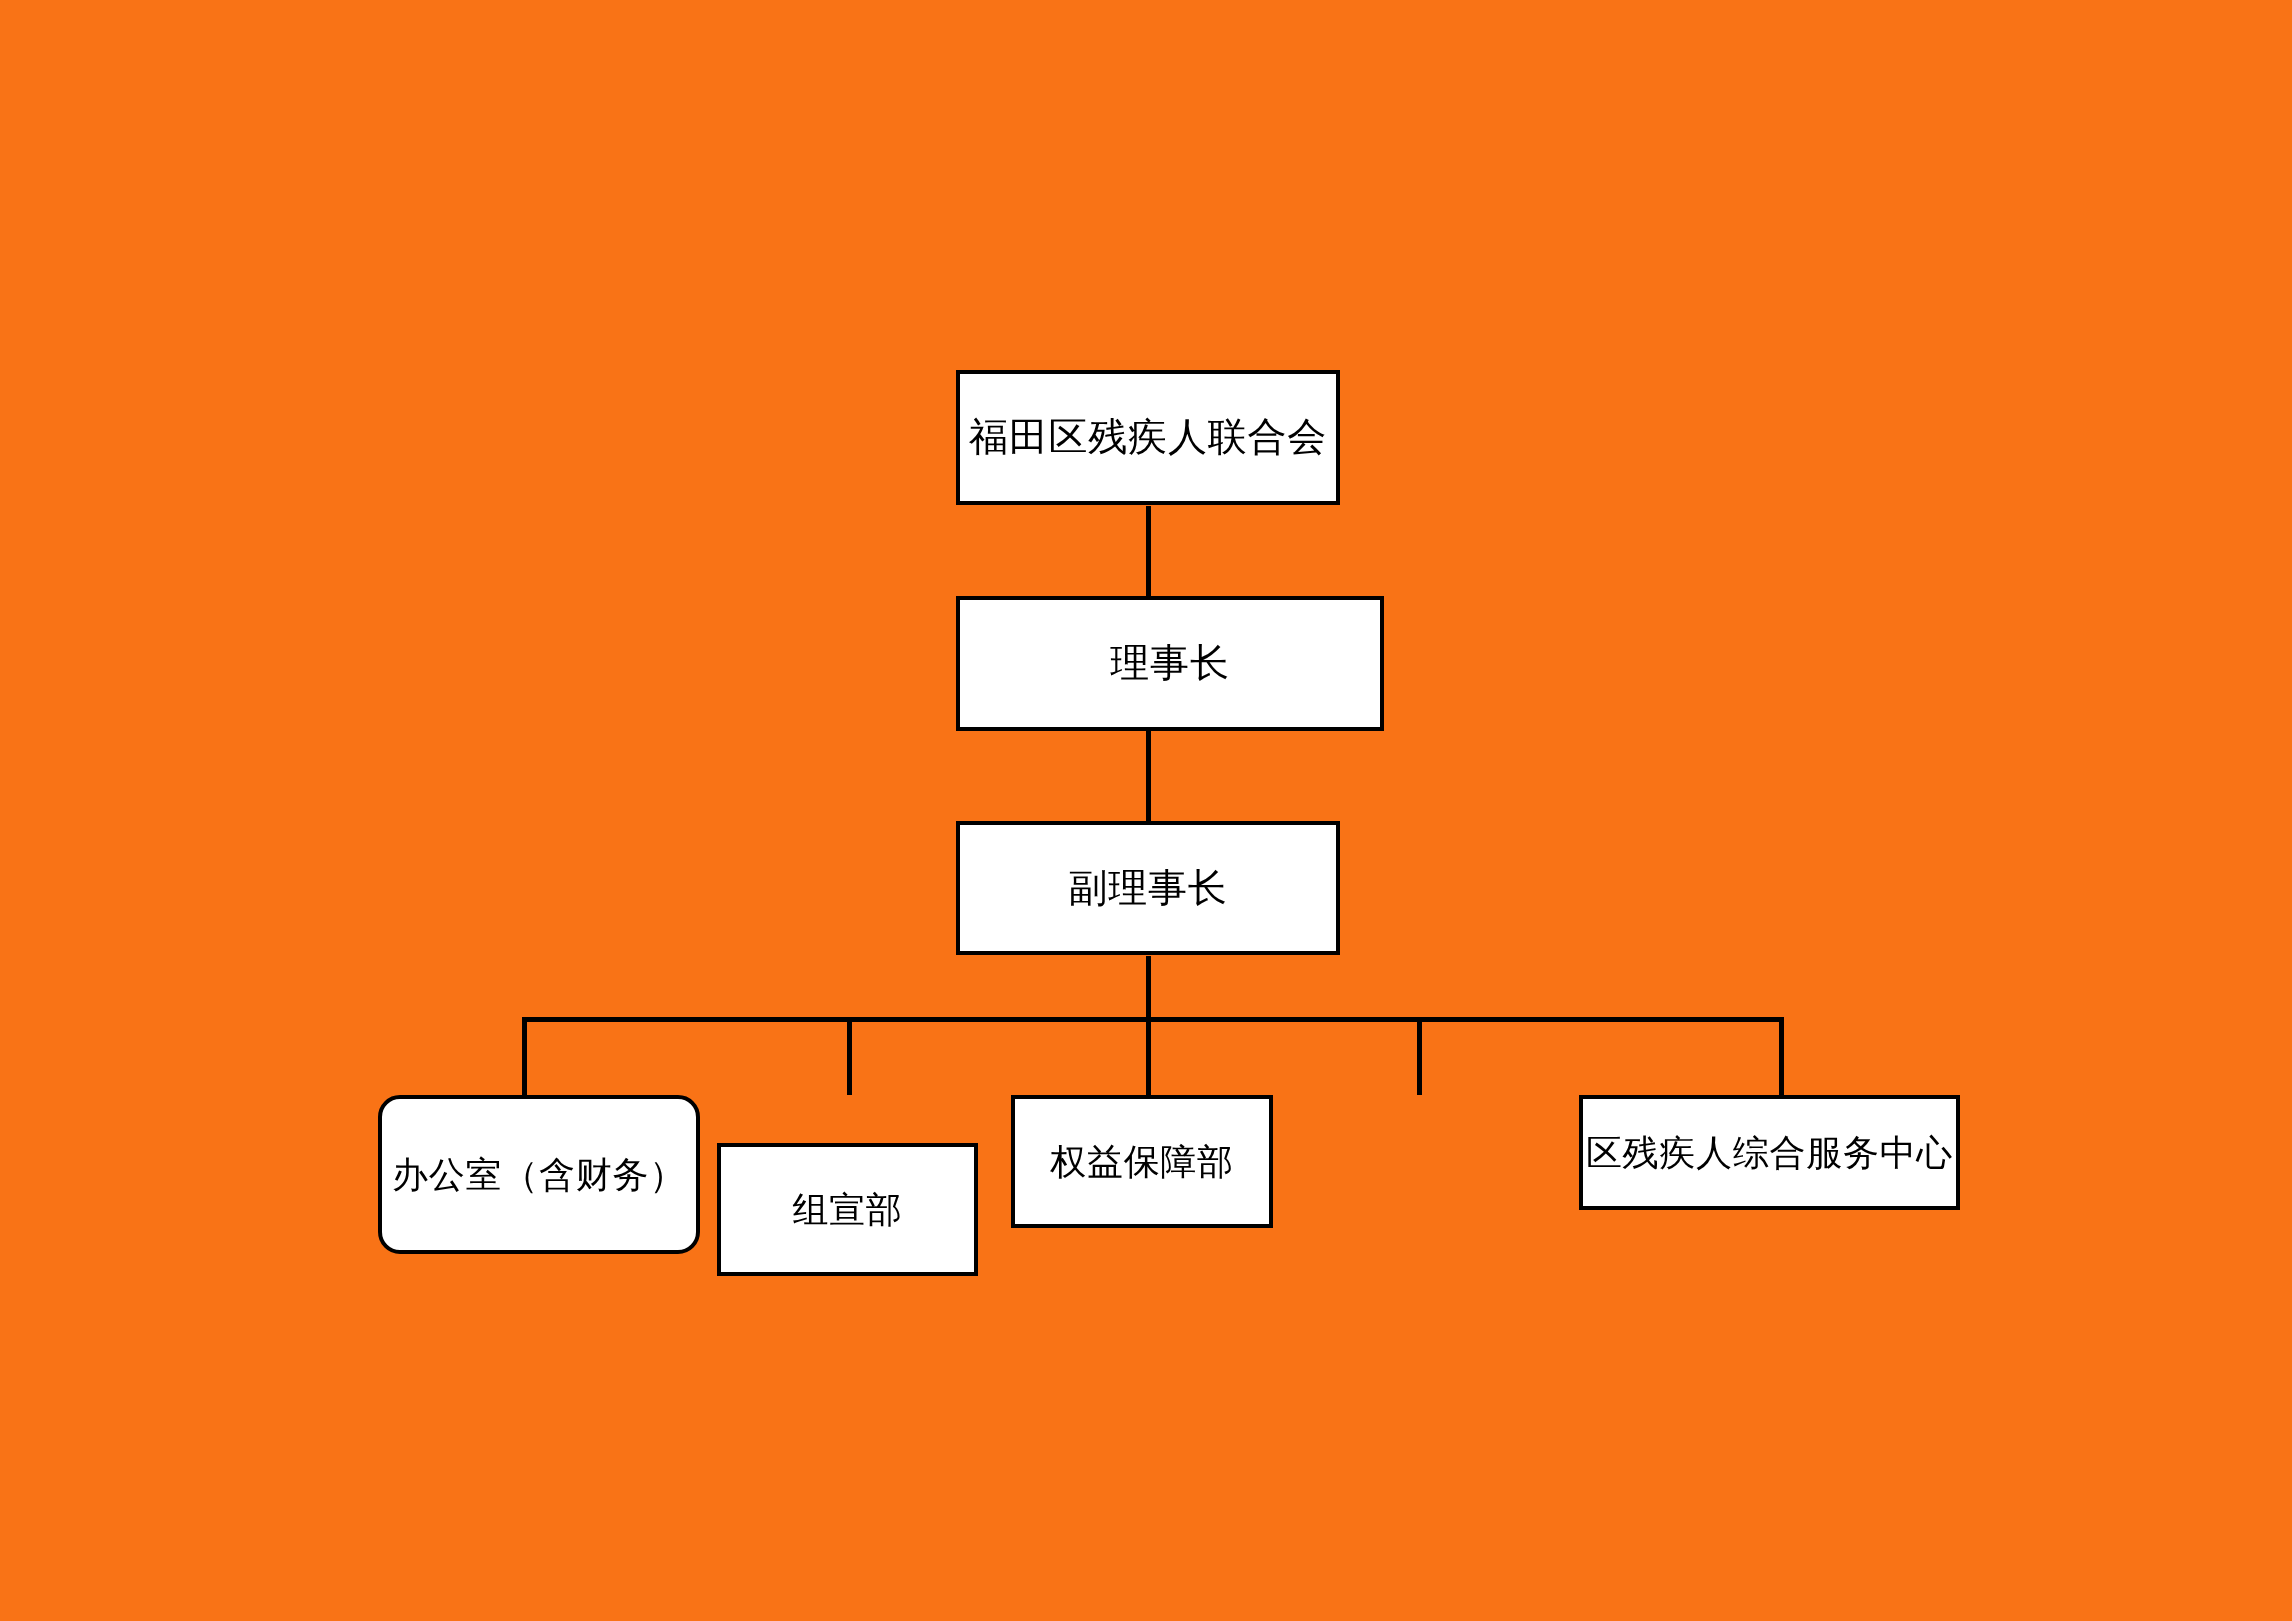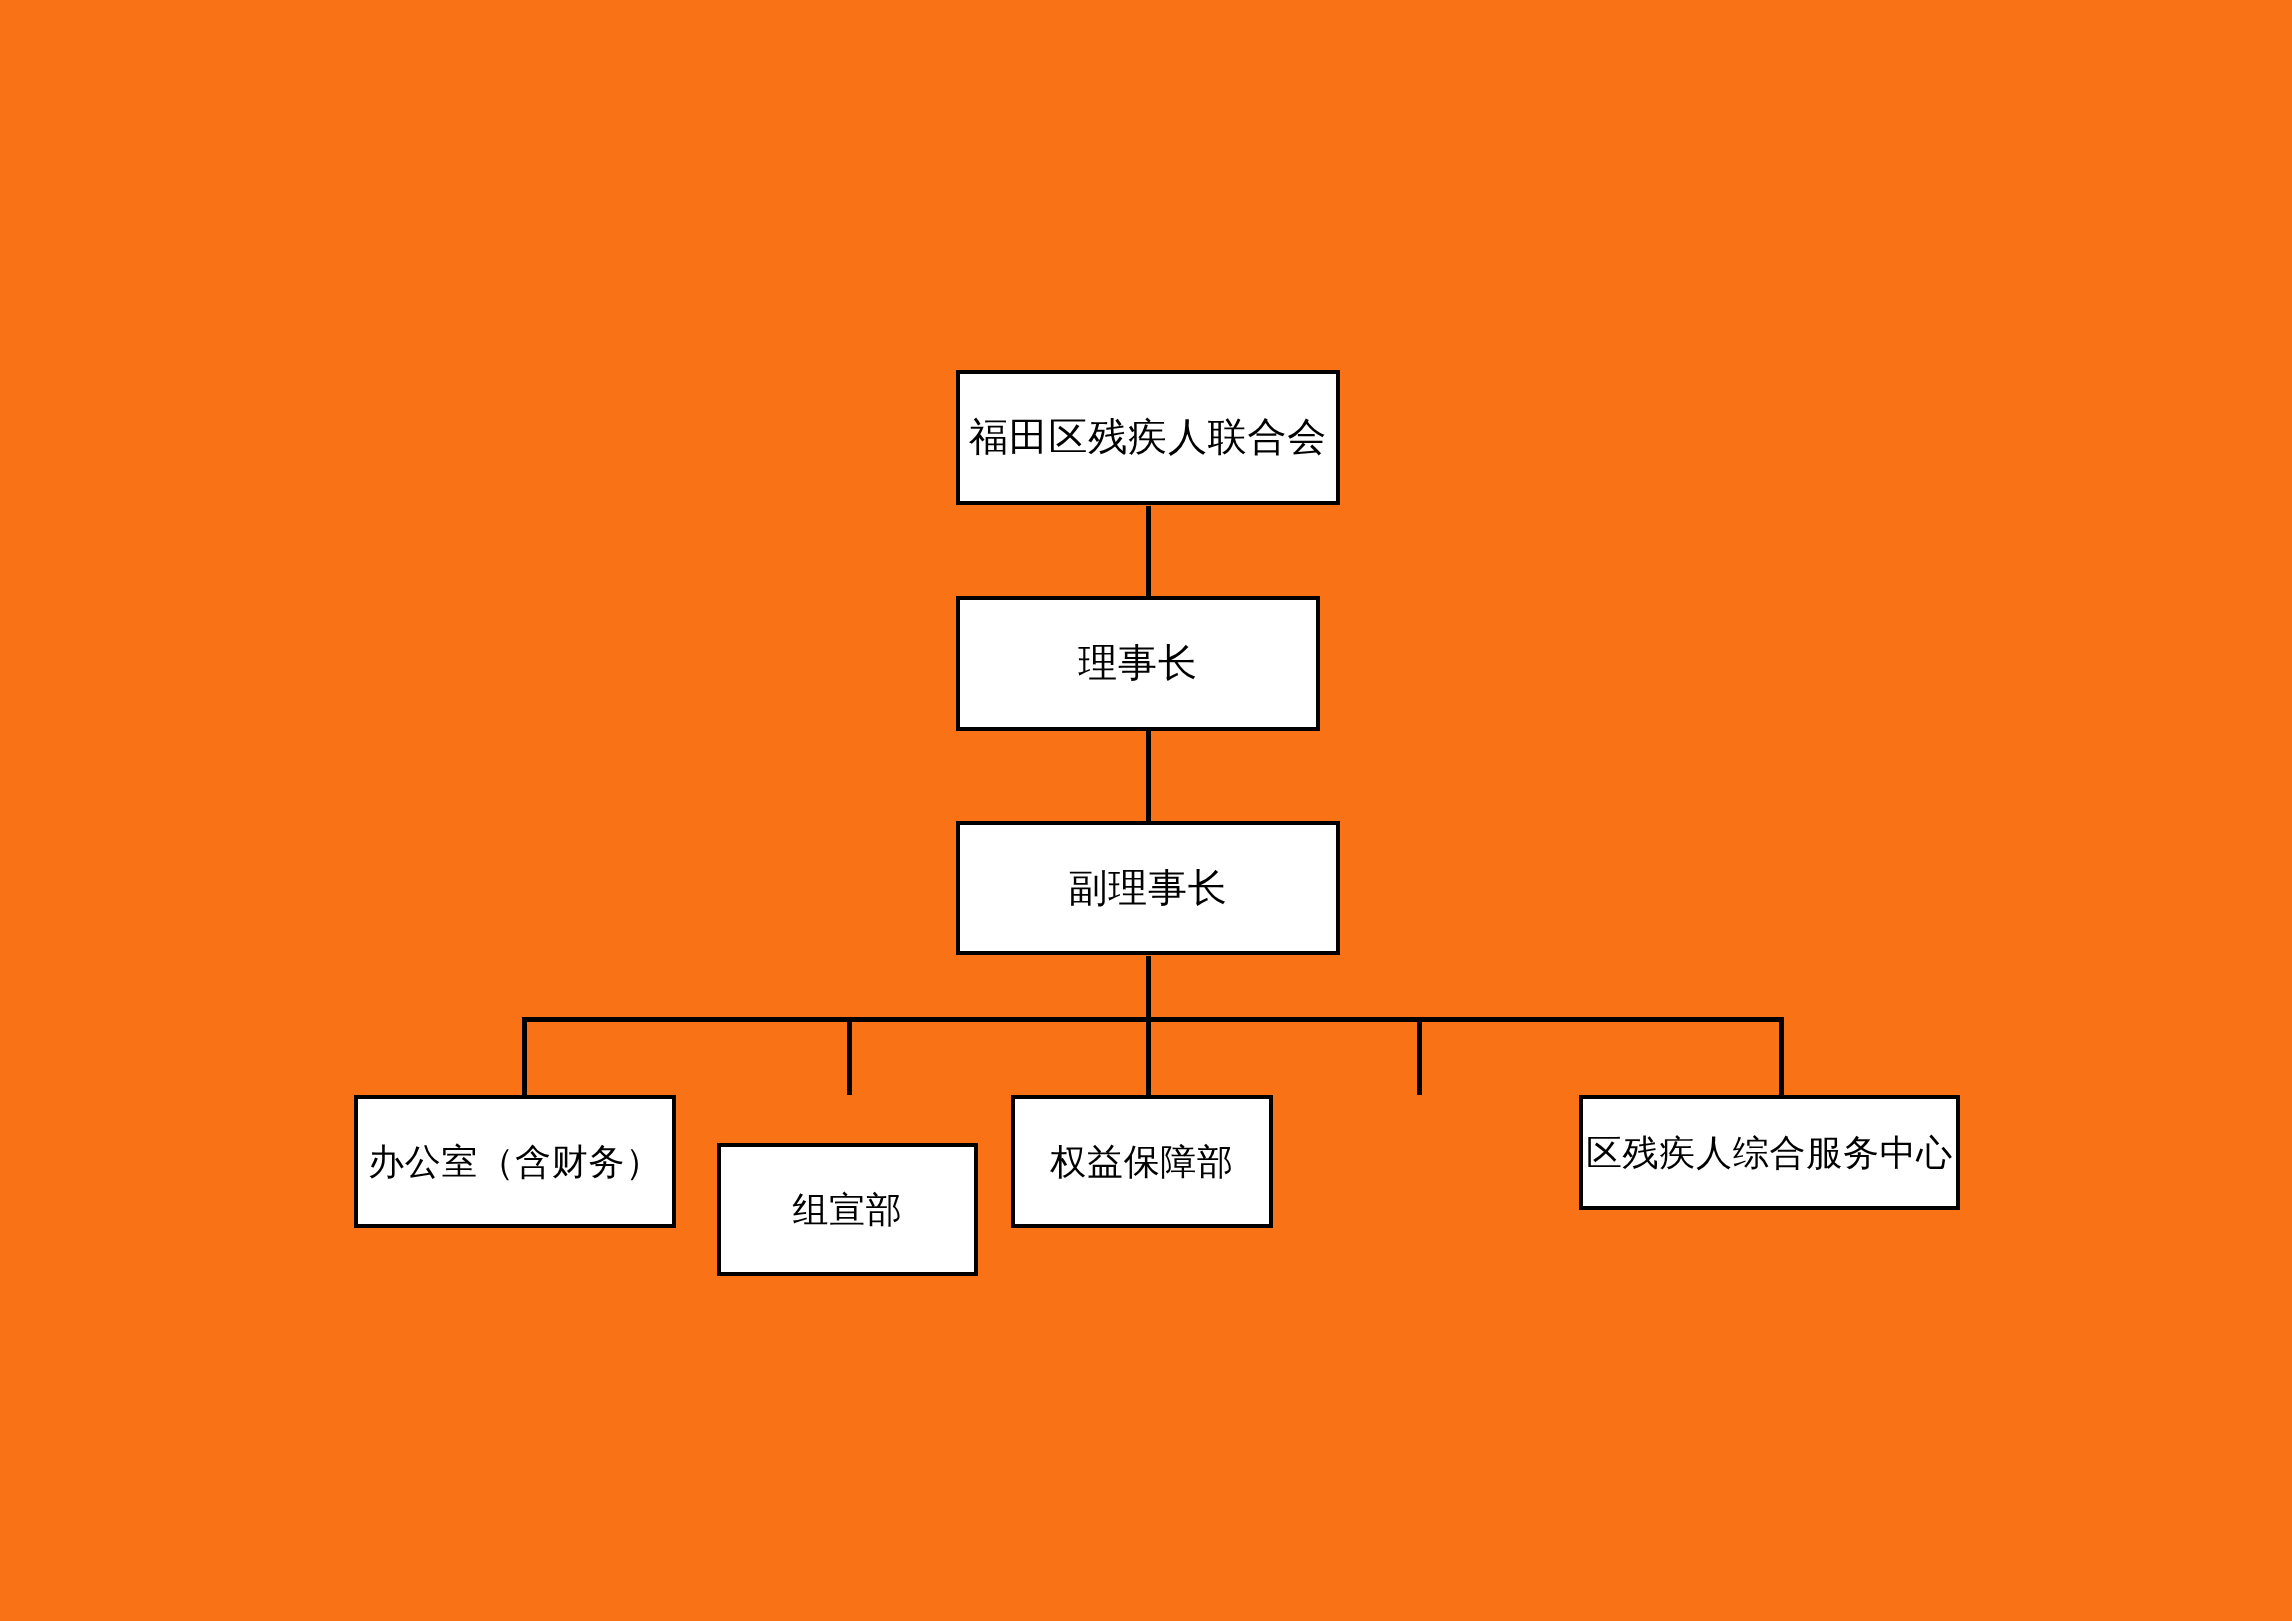--- a/index.html
+++ b/index.html
@@ -50,41 +50,41 @@
 <body>
 
 <div id="canvas">
 
   <div class="node lvl1" style="left:956px; top:370px; width:384px; height:135px;">
     <span class="node-label">福田区残疾人联合会</span>
   </div>
 
   <div class="conn conn-v" style="left:1146px; top:506px; height:90px;"></div>
 
-  <div class="node lvl2" style="left:956px; top:596px; width:364px; height:135px;">
+  <div class="node lvl2" style="left:956px; top:596px; width:428px; height:135px;">
     <span class="node-label">理事长</span>
   </div>
 
   <div class="conn conn-v" style="left:1146px; top:731px; height:90px;"></div>
 
   <div class="node lvl3" style="left:956px; top:821px; width:384px; height:134px;">
     <span class="node-label">副理事长</span>
   </div>
 
   <div class="conn conn-v" style="left:1146px; top:956px; height:67px;"></div>
 
   <div class="conn conn-h" style="left:524px; top:1017px; width:1259px;"></div>
 
   <div class="conn conn-v" style="left:522px; top:1017px; height:78px;"></div>
   <div class="conn conn-v" style="left:847px; top:1017px; height:78px;"></div>
   <div class="conn conn-v" style="left:1146px; top:1017px; height:78px;"></div>
   <div class="conn conn-v" style="left:1417px; top:1017px; height:78px;"></div>
   <div class="conn conn-v" style="left:1779px; top:1017px; height:78px;"></div>
 
-  <div class="node leaf" style="left:354px; top:1095px; width:322px; height:133px;">
+  <div class="node leaf" style="left:378px; top:1095px; width:322px; height:159px;border-radius:22px;">
     <span class="node-label">办公室（含财务）</span>
   </div>
 
   <div class="node leaf" style="left:717px; top:1095px; width:261px; height:133px;margin-top:48px;">
     <span class="node-label">组宣部</span>
   </div>
 
   <div class="node leaf" style="left:1011px; top:1095px; width:262px; height:133px;">
     <span class="node-label">权益保障部</span>
   </div>

